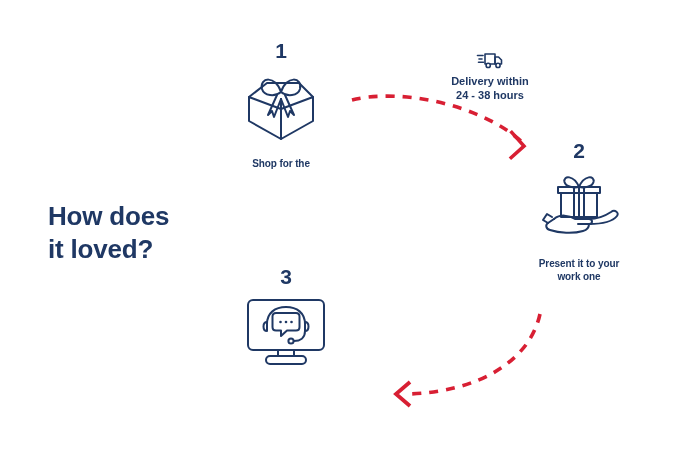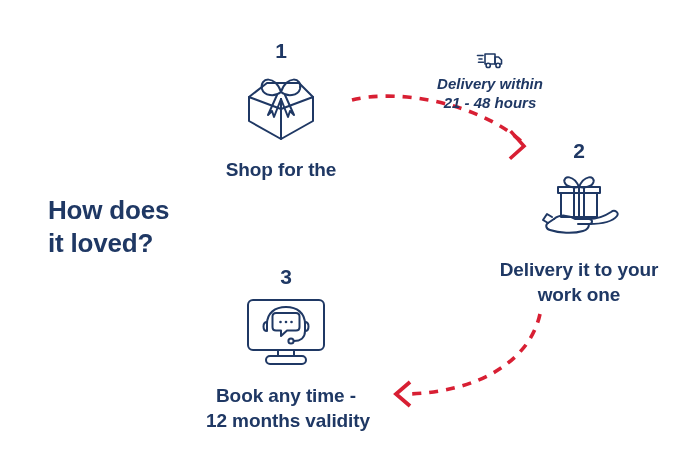--- a/index.html
+++ b/index.html
@@ -14,21 +14,21 @@
     background: #ffffff;
     overflow: hidden;
     font-family: "Liberation Sans", sans-serif;
     -webkit-font-smoothing: antialiased;
   }
 
   
   #heading {
     position: absolute;
     left: 48px;
-    top: 194px;
+    top: 200px;
     width: 210px;
     color: #1F3864;
     font-size: 26px;
     font-weight: bold;
     line-height: 1.28;
     letter-spacing: -0.2px;
   }
   #heading .hl { display: block; white-space: nowrap; }
 
   
@@ -44,21 +44,21 @@
     margin-bottom: 6px;
   }
   .step-icon {
     display: flex;
     align-items: center;
     justify-content: center;
     height: 78px;
   }
   .step-caption {
     color: #1F3864;
-    font-size: 19px;
+    font-size: 10px;
     font-weight: bold;
     line-height: 1.34;
     margin-top: 12px;
     letter-spacing: -0.1px;
   }
   .step-caption span { display: block; white-space: nowrap; }
 
   #step-1 { left: 206px; top: 40px;  width: 150px; }
   #step-2 { left: 498px; top: 140px; width: 162px; }
   #step-3 { left: 206px; top: 266px; width: 160px; }
@@ -73,24 +73,23 @@
   }
   #delivery .d-icon {
     display: flex;
     justify-content: center;
     height: 24px;
     align-items: flex-start;
   }
   #delivery .d-text {
     margin-top: 3px;
     color: #1F3864;
-    font-size: 15px;
+    font-size: 11px;
     font-weight: bold;
     line-height: 1.25;
-    font-style: italic;
   }
   #delivery .d-text span { display: block; white-space: nowrap; }
 
   
   #arrows {
     position: absolute;
     left: 0; top: 0;
     width: 700px; height: 457px;
     pointer-events: none;
   }
@@ -125,21 +124,21 @@
         <path d="M19 9 H22.5 L25.5 12 V16 H19 Z"></path>
         <circle cx="12.2" cy="17.4" r="2.1" fill="#ffffff"></circle>
         <circle cx="22" cy="17.4" r="2.1" fill="#ffffff"></circle>
         <path d="M7 7.5 H1.5"></path>
         <path d="M6 11 H3"></path>
         <path d="M7.5 14.2 H2.5"></path>
       </svg>
     </div>
     <div class="d-text">
       <span>Delivery within</span>
-      <span>21 - 48 hours</span>
+      <span>24 - 38 hours</span>
     </div>
   </div>
 
   <div class="step" id="step-1">
     <div class="step-number">1</div>
     <div class="step-icon">
       <svg width="80" height="74" viewBox="0 0 80 74" fill="none" stroke="#1F3864" stroke-width="2" stroke-linecap="round" stroke-linejoin="round">
 
         <path d="M8 28 L40 40 L72 28 L72 52 L40 70 L8 52 Z"></path>
         <path d="M40 40 L40 70"></path>
@@ -174,21 +173,21 @@
         <path d="M46 18 C51 6, 62 6, 60.5 13 C59.3 18, 51 19, 46 18 Z"></path>
 
         <path d="M21 50 C27 45, 36 46, 42 50 L56 50 C60 50, 60 55, 56 55 L45 55"></path>
         <path d="M56 55 C70 55, 80 52, 84 47 C86.5 44, 82 40, 78 43 C72 47, 64 50, 56 50"></path>
         <path d="M21 50 L15 54 C12 56, 13 60, 17 61 C26 64, 40 65, 50 62 C54 61, 56 58, 56 55"></path>
 
         <path d="M15 54 L10 51 L14 45 L19 48"></path>
       </svg>
     </div>
     <div class="step-caption">
-      <span>Delivery it to your</span>
+      <span>Present it to your</span>
       <span>work one</span>
     </div>
   </div>
 
   <div class="step" id="step-3">
     <div class="step-number">3</div>
     <div class="step-icon">
       <svg width="96" height="72" viewBox="0 0 96 72" fill="none" stroke="#1F3864" stroke-width="2" stroke-linecap="round" stroke-linejoin="round">
 
         <rect x="10" y="4" width="76" height="50" rx="5"></rect>
@@ -204,19 +203,15 @@
 
         <path d="M29 28 C29 17, 37 11, 48 11 C59 11, 67 17, 67 28"></path>
 
         <path d="M29 26 C26.5 26, 25.5 28, 25.5 30.5 C25.5 33, 26.5 35, 29 35 Z"></path>
         <path d="M67 26 C69.5 26, 70.5 28, 70.5 30.5 C70.5 33, 69.5 35, 67 35 Z"></path>
 
         <path d="M67 35 C67 42, 62 45, 56 45"></path>
         <circle cx="53" cy="45" r="2.6"></circle>
       </svg>
     </div>
-    <div class="step-caption">
-      <span>Book any time -</span>
-      <span>12 months validity</span>
-    </div>
   </div>
 
 </div>
 
 </body></html>

